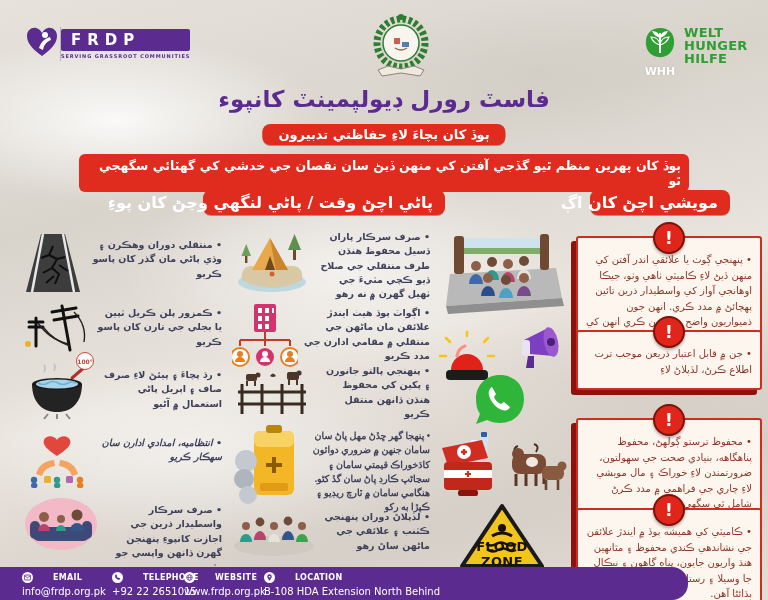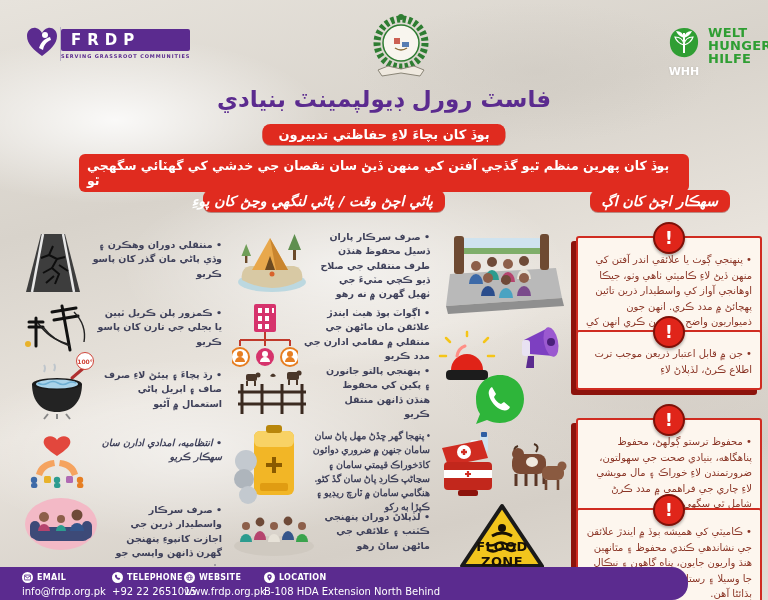--- a/index.html
+++ b/index.html
@@ -15,34 +15,34 @@
   }
   
   .frdp-logo{position:absolute;left:24px;top:24px;display:flex;align-items:center;gap:0;}
   .frdp-divider{width:1px;height:34px;background:#b9b2c6;}
   .frdp-text{display:flex;flex-direction:column;}
   .frdp-box{background:#5b2b8f;color:#fff;font-weight:bold;font-size:15px;letter-spacing:6px;
     padding:2px 4px 2px 10px;border-radius:2px;}
   .frdp-tagline{color:#5b2b8f;font-size:5px;letter-spacing:.9px;margin-top:2px;font-weight:bold;}
   .emblem{position:absolute;left:364px;top:12px;}
   .whh{position:absolute;left:643px;top:26px;display:flex;gap:7px;align-items:flex-start;}
-  .whh-left{display:flex;flex-direction:column;align-items:center;margin-left:24px;}
+  .whh-left{display:flex;flex-direction:column;align-items:center;}
   .whh-abbr{color:#fff;font-weight:bold;font-size:11px;margin-top:1px;text-shadow:0 0 2px rgba(0,0,0,.15);}
   .whh-name{color:#2f9e33;font-weight:bold;font-size:13px;line-height:1.0;letter-spacing:.3px;}
   
   .title{position:absolute;left:0;top:86px;width:100%;text-align:center;color:#5b2b8f;
     font-size:23px;font-weight:bold;direction:rtl;}
   .badge-pill{position:absolute;left:50%;transform:translateX(-50%);top:124px;background:#e02b1f;
     color:#fff;font-size:13px;font-weight:bold;padding:3px 16px;border-radius:8px;direction:rtl;
     box-shadow:0 1px 0 rgba(120,10,5,.4);white-space:nowrap;}
   .banner{position:absolute;left:50%;transform:translateX(-50%);top:154px;width:594px;background:#e02b1f;
-    color:#fff;font-size:12.5px;font-weight:bold;text-align:left;padding:4px 8px;border-radius:6px;direction:rtl;}
-  .col-pill{position:absolute;background:#e02b1f;color:#fff;font-size:14px;font-weight:bold;
+    color:#fff;font-size:12.5px;font-weight:bold;text-align:right;padding:4px 8px;border-radius:6px;direction:rtl;}
+  .col-pill{position:absolute;background:#e02b1f;color:#fff;font-size:16px;font-weight:bold;
     padding:3px 12px;border-radius:8px;direction:rtl;text-align:center;white-space:nowrap;
-    box-shadow:0 1px 0 rgba(120,10,5,.4);font-style:italic;}
+    box-shadow:0 1px 0 rgba(120,10,5,.4);}
   .pill-during{left:203px;top:190px;width:218px;}
   .pill-before{left:590px;top:190px;width:116px;}
   
   .col{position:absolute;}
   .col-left{left:24px;top:228px;width:198px;height:345px;}
   .col-mid{left:232px;top:218px;width:198px;height:355px;}
   .row{position:absolute;display:flex;align-items:flex-start;gap:6px;width:100%;}
   .row .icon{flex:0 0 auto;position:relative;}
   .item-text{flex:1 1 auto;font-size:9.5px;font-weight:bold;color:#3f415a;direction:rtl;
     text-align:right;line-height:1.5;padding-top:6px;}
@@ -65,21 +65,21 @@
   .alert-text{font-size:10px;font-weight:400;color:#8a3526;direction:rtl;text-align:right;line-height:1.55;}
   .alert-text::before{content:"• ";}
   
   .flood-sign{position:absolute;}
   .flood-label{position:absolute;left:0;width:100%;text-align:center;bottom:7px;
     font-size:13px;font-weight:bold;color:#181106;letter-spacing:.4px;}
   
   .footer{position:absolute;left:0;top:567px;width:688px;height:33px;background:#5b2b8f;
     border-radius:0 16px 16px 0;display:flex;align-items:flex-start;padding-top:5px;box-sizing:border-box;}
   .f-item{position:absolute;color:#fff;}
-  .f-head{display:flex;align-items:center;gap:4px;}
+  .f-head{display:flex;align-items:center;gap:20px;}
   .f-ico{width:11px;height:11px;border-radius:50%;background:#fff;display:flex;align-items:center;
     justify-content:center;flex:0 0 auto;}
   .f-label{font-size:8px;font-weight:bold;letter-spacing:.3px;}
   .f-value{font-size:10px;margin-top:2px;line-height:1.3;}
   .f-email{left:22px;top:572px;}
   .f-tel{left:112px;top:572px;}
   .f-web{left:184px;top:572px;}
   .f-loc{left:264px;top:572px;width:186px;}
 </style>
 </head>
@@ -128,25 +128,25 @@
       </span>
       <div class="whh-abbr">WHH</div>
     </div>
     <div class="whh-name">
       <div>WELT</div>
       <div>HUNGER</div>
       <div>HILFE</div>
     </div>
   </div>
 
-  <div class="title">فاسٽ رورل ڊيولپمينٽ بنيادي</div>
+  <div class="title">فاسٽ رورل ڊيولپمينٽ کانپوء</div>
   <div class="badge-pill">ٻوڏ کان بچاءَ لاءِ حفاظتي تدبيرون</div>
   <div class="banner">ٻوڏ کان پهرين منظم ٿيو  گڏجي آفتن کي منهن ڏيڻ سان نقصان جي خدشي کي گهٽائي سگهجي ٿو</div>
   <div class="col-pill pill-during">پاڻي اچڻ وقت  /  پاڻي لنگهي وڃڻ کان پوءِ</div>
-  <div class="col-pill pill-before">سهڪار اچڻ کان اڳ</div>
+  <div class="col-pill pill-before">مويشي اچڻ کان اڳ</div>
 
   <div class="col col-left">
 
     <div class="row" style="top:4px;">
       <span class="icon">
         <svg width="58" height="62" viewBox="0 0 58 62">
           <path d="M17 2 H41 L56 60 H2 Z" fill="#3d3d3d"></path>
           <path d="M19 2 L8 60" stroke="#e8e8e8" stroke-width="2.5"></path>
           <path d="M39 2 L50 60" stroke="#e8e8e8" stroke-width="2.5"></path>
           <g stroke="#0e0e0e" stroke-width="2" fill="none">

